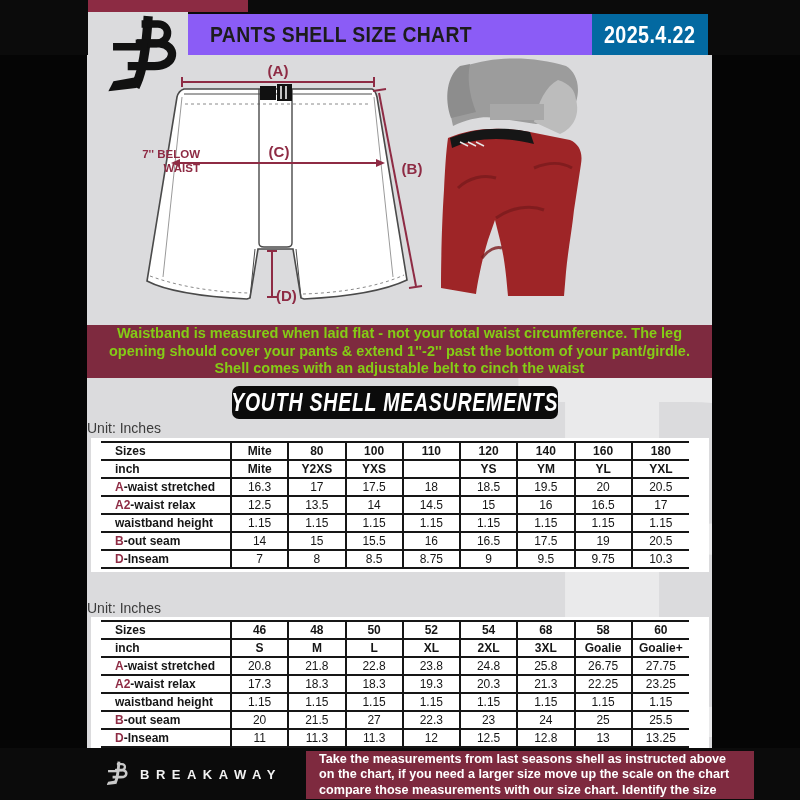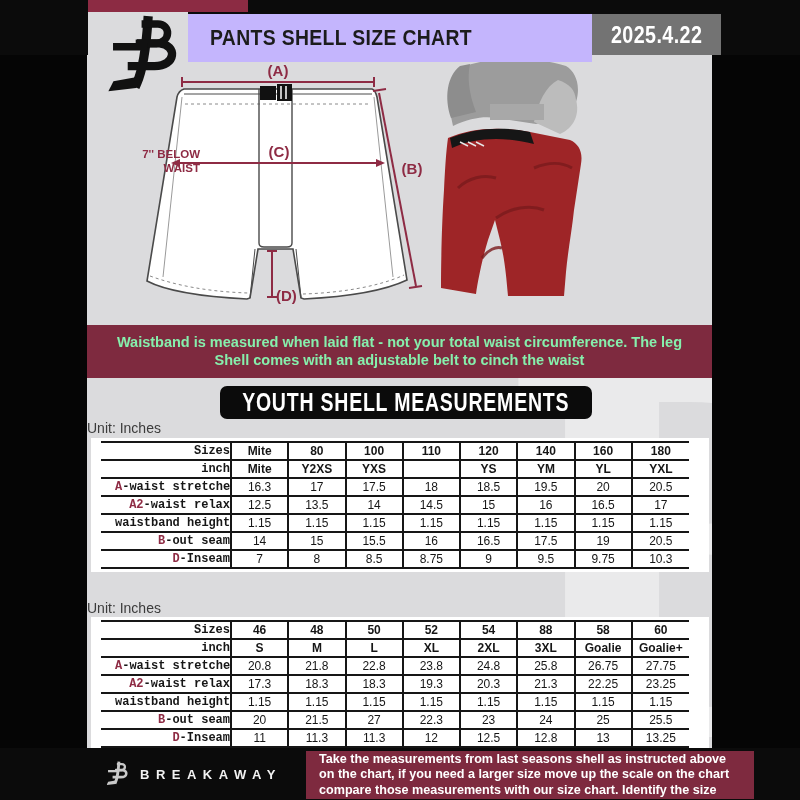--- a/index.html
+++ b/index.html
@@ -5,51 +5,51 @@
   html,body{margin:0;padding:0;background:#000;}
   .page{position:relative;width:800px;height:800px;background:#050505;overflow:hidden;
         font-family:"Liberation Sans",sans-serif;}
   .content{position:absolute;left:87px;top:12px;width:625px;height:737px;background:#DBDBDD;overflow:hidden;}
   .watermark{position:absolute;left:408px;top:300px;font-family:"DejaVu Serif",serif;font-weight:700;
              font-size:500px;line-height:1;color:#ffffff;opacity:.42;pointer-events:none;}
   
   .header-bar{position:absolute;left:0;top:0;width:800px;height:55px;background:#0B0B0B;z-index:2;}
   .top-strip{position:absolute;left:88px;top:0;width:160px;height:12px;background:#8C2B43;z-index:3;}
   .logo-box{position:absolute;left:88px;top:12px;width:100px;height:43px;background:#DBDBDD;z-index:3;}
-  .title-bar{position:absolute;left:188px;top:14px;width:404px;height:48px;background:#c4b5fd;z-index:3;
+  .title-bar{position:absolute;left:188px;top:14px;width:404px;height:41px;background:#8b5cf6;z-index:3;
              display:flex;align-items:center;padding-left:22px;box-sizing:border-box;}
   .title-text{font-size:22px;font-weight:700;color:#1c1c1c;letter-spacing:.4px;white-space:nowrap;
               transform:scaleX(.88);transform-origin:left center;}
-  .date-box{position:absolute;left:592px;top:14px;width:129px;height:41px;background:#737373;z-index:3;
+  .date-box{position:absolute;left:592px;top:14px;width:116px;height:41px;background:#0369a1;z-index:3;
             display:flex;align-items:center;justify-content:center;}
   .date-text{color:#fff;font-size:24px;font-weight:700;letter-spacing:.5px;transform:scaleX(.82);white-space:nowrap;}
   .logo-large{position:absolute;left:98px;top:14px;z-index:5;}
   
   .shorts-svg{position:absolute;left:138px;top:57px;z-index:1;}
   .pants-svg{position:absolute;left:438px;top:58px;z-index:1;}
   .photo-caption{position:absolute;left:594px;top:94px;width:122px;color:#8E2B44;
                  font-size:11px;font-weight:700;line-height:13.5px;letter-spacing:.2px;z-index:1;}
   
   .info-banner{position:absolute;left:87px;top:325px;width:625px;height:53px;background:#7E2A3F;
                display:flex;flex-direction:column;justify-content:center;align-items:center;
-               color:#86efac;font-size:14.5px;font-weight:600;line-height:17.5px;text-align:center;z-index:1;}
-  
-  .section-heading{position:absolute;left:220px;width:372px;height:33px;background:#0B0B0B;border-radius:7px;
-                   display:flex;align-items:center;justify-content:center;z-index:1;}
+               color:#84cc16;font-size:14.5px;font-weight:600;line-height:17.5px;text-align:center;z-index:1;}
+  
+  .section-heading{position:absolute;left:232px;width:326px;height:33px;background:#0B0B0B;border-radius:7px;
+                   display:flex;align-items:center;justify-content:center;z-index:1;font-style:italic;}
   .section-heading .hd{color:#fff;font-size:25px;font-weight:700;letter-spacing:1px;white-space:nowrap;
                        transform:scaleX(.78);}
   .unit-line{position:absolute;left:87px;width:625px;text-align:left;color:#3b3b3b;font-size:14px;z-index:1;}
   
   .table-wrap{position:absolute;left:91px;width:618px;background:#fff;box-sizing:border-box;
               padding:3px 20px 3px 10px;z-index:1;}
   table.meas{width:100%;border-collapse:collapse;table-layout:fixed;font-size:12px;color:#161616;}
   table.meas td{border-top:2px solid #161616;border-bottom:2px solid #161616;height:13.6px;
                 padding:1px 0;text-align:center;font-weight:400;overflow:hidden;white-space:nowrap;}
   table.meas td+td{border-left:2px solid #161616;}
-  table.meas td.label{text-align:right;padding-left:14px;font-weight:700;font-family:Liberation Mono, monospace;}
+  table.meas td.label{text-align:left;padding-left:14px;font-weight:700;}
   table.meas col.c-label{width:130px;}
   table.meas tr:nth-child(1) td,table.meas tr:nth-child(2) td{font-weight:700;}
   .prefix{color:#8E2B44;font-weight:700;}
   
   .footer-bar{position:absolute;left:0;top:748px;width:800px;height:52px;background:#0B0B0B;z-index:2;}
   .footer-brand{position:absolute;left:104px;top:759px;display:flex;align-items:center;gap:10px;z-index:3;}
   .brand-text{color:#f2f2f2;font-size:13px;font-weight:600;letter-spacing:6.5px;white-space:nowrap;}
   .footer-note{position:absolute;left:262px;top:751px;width:448px;height:48px;background:#7E2A3F;
                display:flex;flex-direction:column;justify-content:center;color:#fff;
                padding-left:13px;box-sizing:border-box;font-size:12.6px;font-weight:600;line-height:15.6px;z-index:3;margin-left:44px;}
@@ -144,20 +144,21 @@
     <g stroke="#e8e8e8" stroke-width="1.5">
       <line x1="22" y1="84" x2="30" y2="88"></line>
         <line x1="30" y1="84" x2="38" y2="88"></line>
         <line x1="38" y1="84" x2="46" y2="88"></line>
     </g>
   </svg>
 
 
   <div class="info-banner">
       <div>Waistband is measured when laid flat - not your total waist circumference. The leg</div>
+      <div>opening should cover your pants &amp; extend 1''-2'' past the bottom of your pant/girdle.</div>
       <div>Shell comes with an adjustable belt to cinch the waist</div>
     </div>
 
   <div class="section-heading" style="top:386px;">
     <span class="hd">YOUTH SHELL MEASUREMENTS</span>
   </div>
   <div class="unit-line" style="top:420px;">Unit: Inches</div>
   <div class="table-wrap" style="top:438px;">
     <table class="meas">
       <colgroup>
@@ -268,21 +269,21 @@
           <col>
         </colgroup>
     <tbody>
           <tr>
             <td class="label">Sizes</td>
             <td>46</td>
             <td>48</td>
             <td>50</td>
             <td>52</td>
             <td>54</td>
-            <td>88</td>
+            <td>68</td>
             <td>58</td>
             <td>60</td>
           </tr>
           <tr>
             <td class="label">inch</td>
             <td>S</td>
             <td>M</td>
             <td>L</td>
             <td>XL</td>
             <td>2XL</td>

